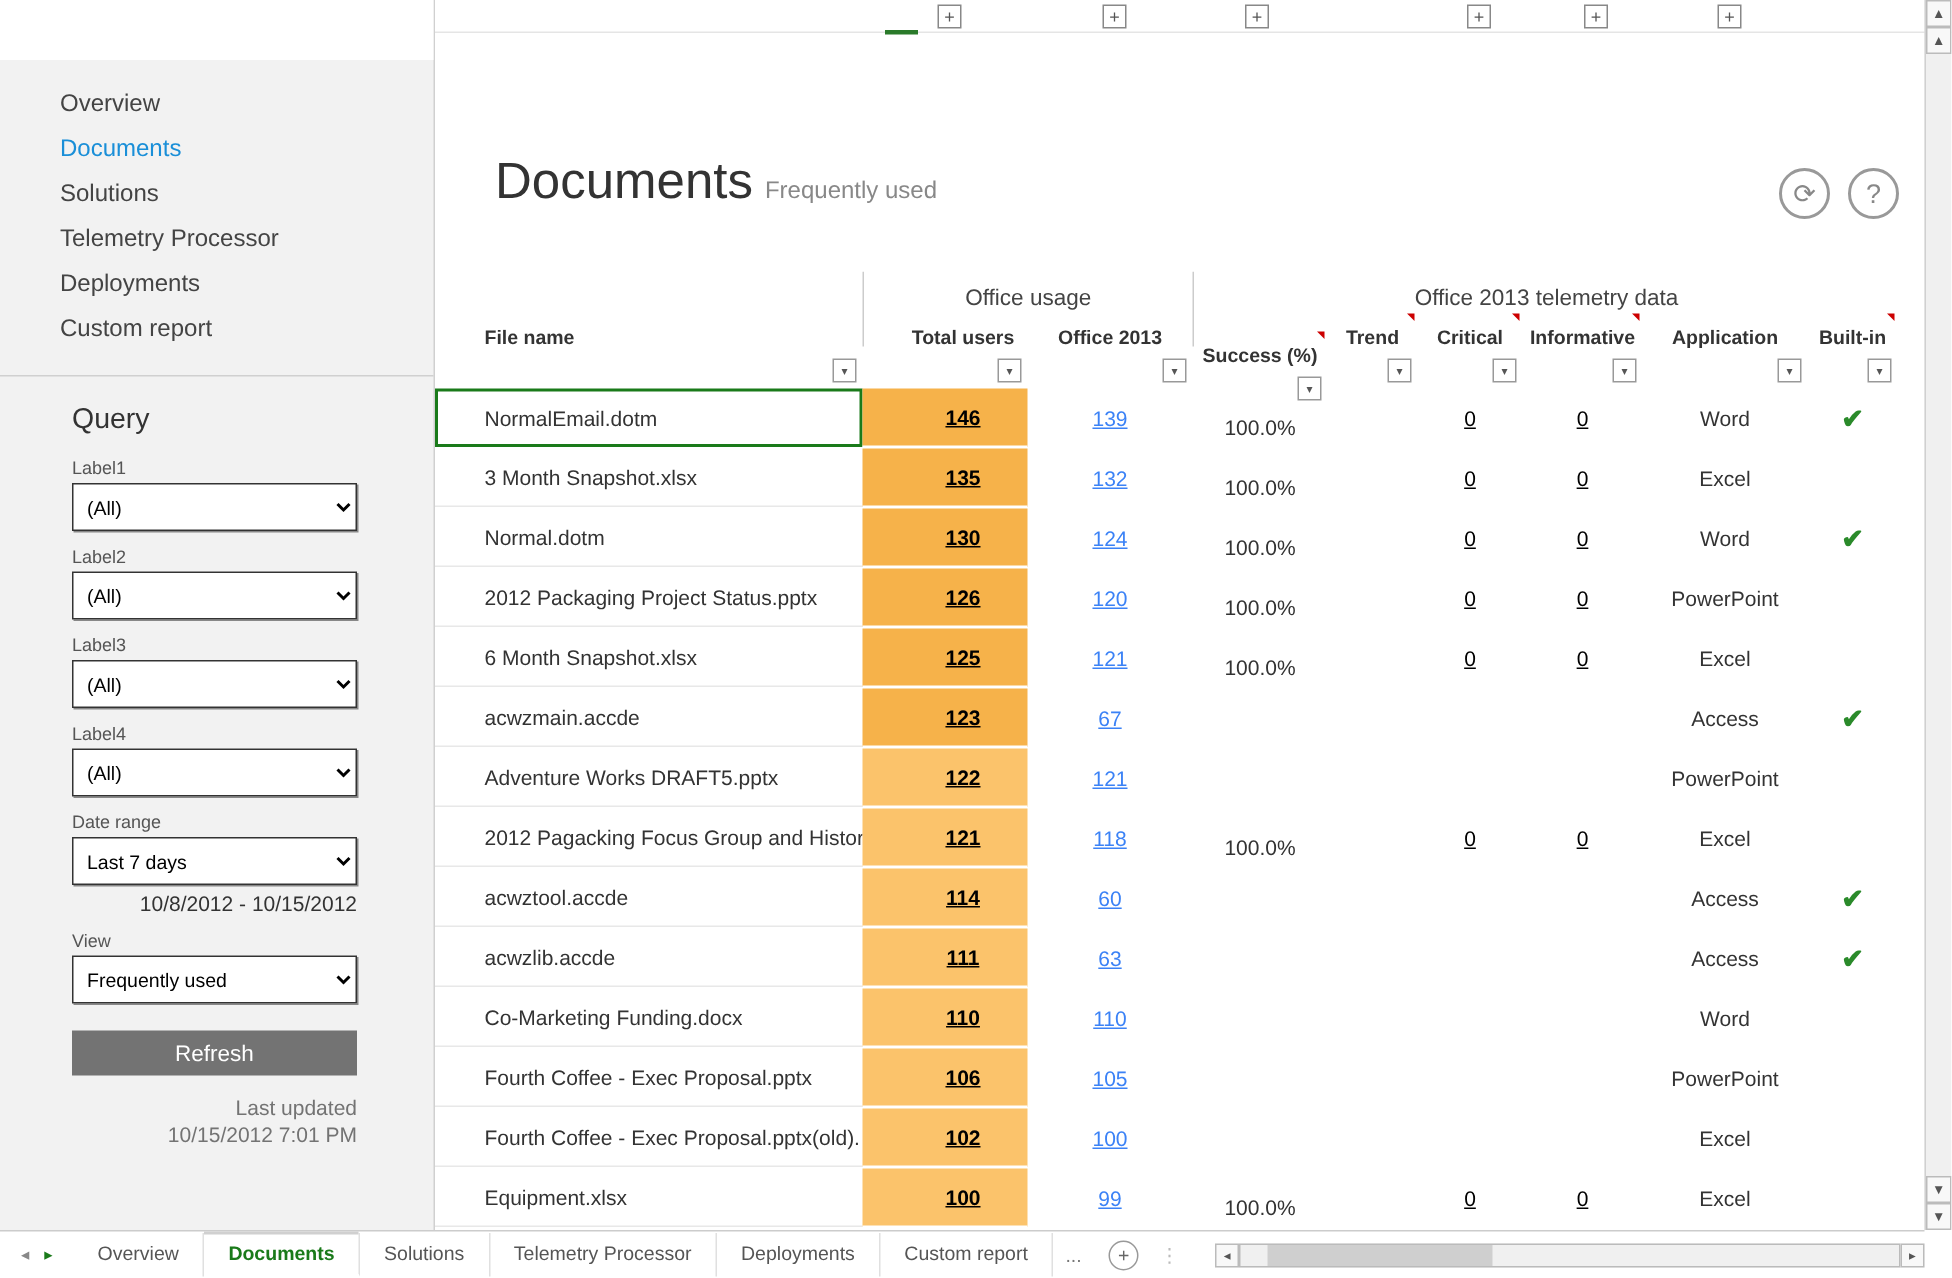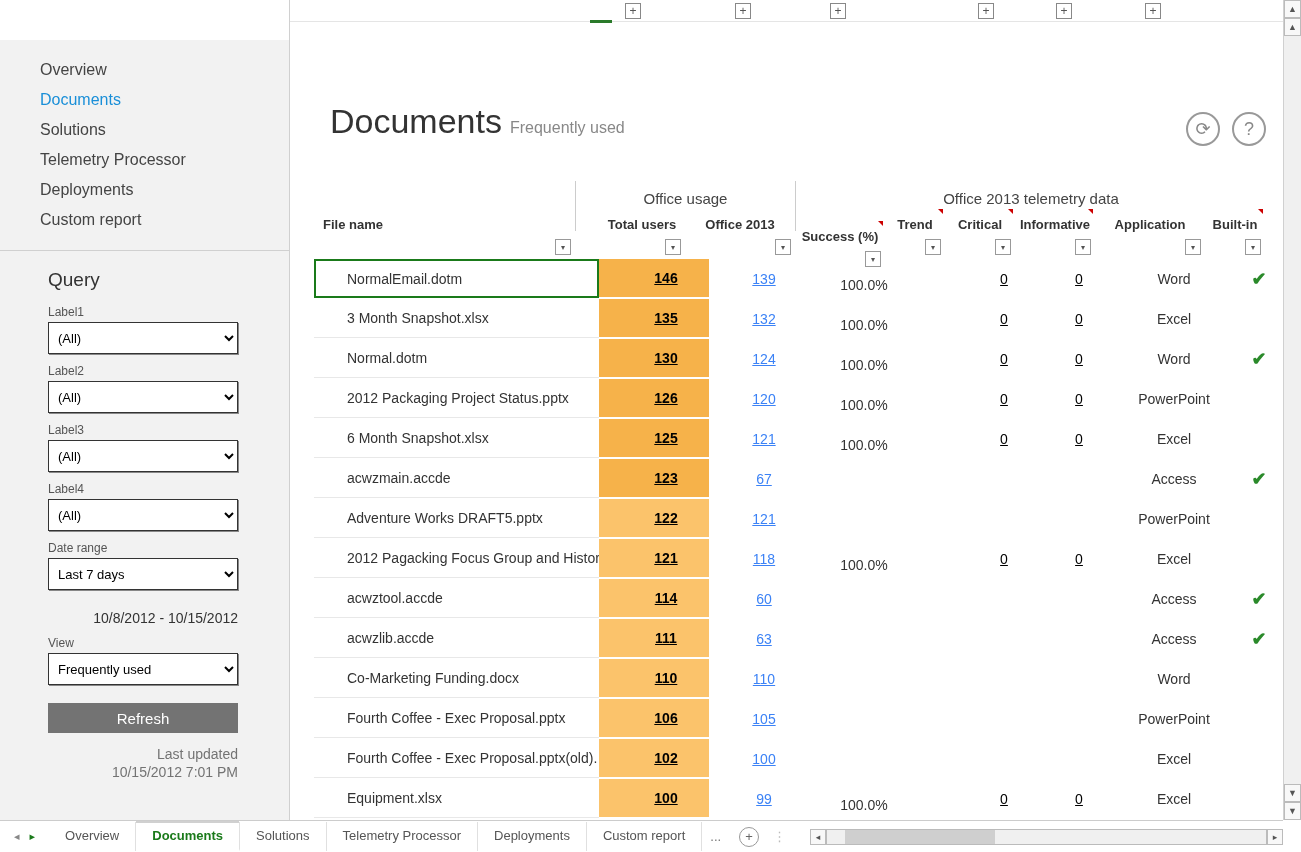--- a/index.html
+++ b/index.html
@@ -63,21 +63,21 @@
     background: #fff;
     font-size: 13px;
     padding: 2px 5px;
     box-shadow: 1px 1px 0 #888;
   }
   .date-range-value {
     font-size: 14px;
     text-align: right;
     width: 190px;
     padding-right: 0;
-    margin-top: 20px;
+    margin-top: 4px;
   }
   .refresh-btn {
     width: 190px;
     height: 30px;
     background: #737373;
     color: #fff;
     border: none;
     font-size: 15px;
     margin-top: 18px;
     cursor: pointer;
@@ -232,21 +232,20 @@
     border-bottom: 1px solid transparent;
     font-size: 14px;
   }
   .data-row .col-fname {
     border-bottom: 1px solid #e8e8e8;
     height: 100%;
     display: flex;
     align-items: center;
     white-space: nowrap;
     overflow: hidden;
-    margin-left: 24px;
   }
   .data-row.first .col-fname {
     border: 2px solid #1a7a1a;
     padding-left: 31px;
   }
   .cell-users {
     background: #f6b24a;
     height: 100%;
     display: flex;
     align-items: center;

